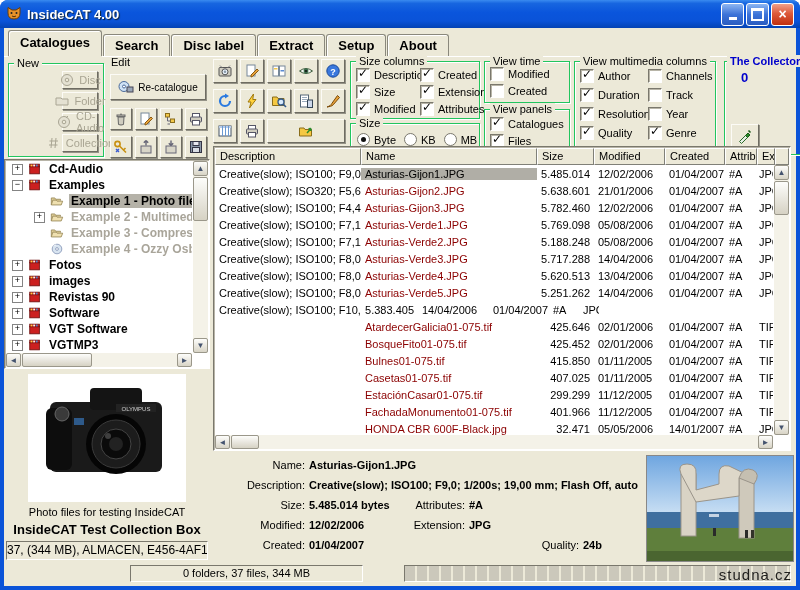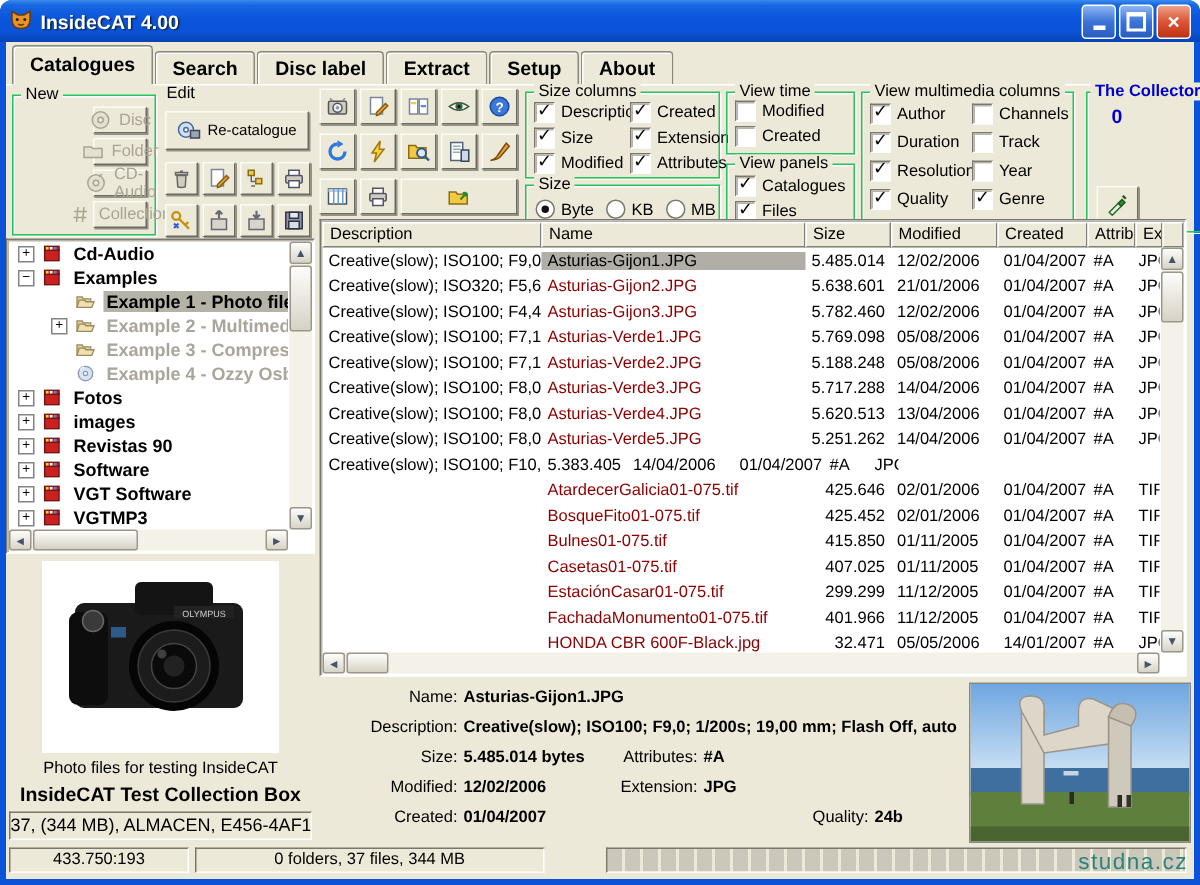--- a/index.html
+++ b/index.html
@@ -83,21 +83,21 @@
   .caminner{position:absolute;left:24px;top:3px;width:158px;height:128px;background:#fff;}
   .infocap{position:absolute;left:0;right:0;top:135px;text-align:center;font-size:11px;}
   .infotitle{position:absolute;left:0;right:0;top:151px;text-align:center;font-weight:bold;font-size:13px;}
   .infobox{position:absolute;left:2px;right:2px;top:170px;height:17px;background:#ece9d8;text-align:center;line-height:16px;
     border:1px solid;border-color:#7a786d #fff #fff #7a786d;font-size:12px;overflow:hidden;white-space:nowrap;}
   
   .statusbar{position:absolute;left:0;right:0;top:537px;height:19px;}
   .scell{position:absolute;top:0;height:17px;border:1px solid;border-color:#7a786d #fff #fff #7a786d;
     background:#ece9d8;text-align:center;line-height:15px;box-sizing:border-box;overflow:hidden;}
   .segstrip{background:repeating-linear-gradient(90deg,#cbc8bb 0 10px,#ece9d8 10px 12px);}
-  .watermark{position:absolute;right:4px;top:1px;color:#0f766e;font-size:15px;letter-spacing:1px;opacity:.85;}
+  .watermark{position:absolute;right:4px;top:1px;color:#000000;font-size:15px;letter-spacing:1px;opacity:.85;}
 </style>
 </head>
 <body>
 
 <div class="window">
 
   <div class="titlebar">
     <span class="i">
       <svg viewBox="0 0 16 16" width="16" height="16">
           <path d="M2 7 L2 1.5 L6 4 L10 4 L14 1.5 L14 7 Q14 13 8 13 Q2 13 2 7Z" fill="#e8922a" stroke="#6a3c06"></path>
@@ -838,20 +838,19 @@
           <path d="M34 18 Q30 8 40 8 Q50 8 49 18 L49 34 L72 28 L72 18 Q72 8 82 10 L107 22 L92 22 L92 40 L49 46 Z" fill="#ddd7c9" stroke="#9a948a"></path>
           <path d="M92 22 Q96 10 106 14 Q114 18 107 28 Z" fill="#c5bfb1" stroke="#9a948a"></path>
           <rect x="66" y="72" width="3" height="8" fill="#2a2a2a"></rect>
           <rect x="98" y="74" width="3" height="8" fill="#2a2a2a"></rect>
           <rect x="104" y="74" width="3" height="8" fill="#33332a"></rect>
         </svg>
       </div>
     </div>
 
     <div class="statusbar">
-      <span class="scell" style="left:2px;width:120px;">433.750:193</span>
       <span class="scell" style="left:126px;width:233px;">0 folders, 37 files, 344 MB</span>
       <span class="scell segstrip" style="left:400px;right:5px;"></span>
       <span class="watermark">studna.cz</span>
     </div>
 
   </div>
 </div>
 
 </body></html>

